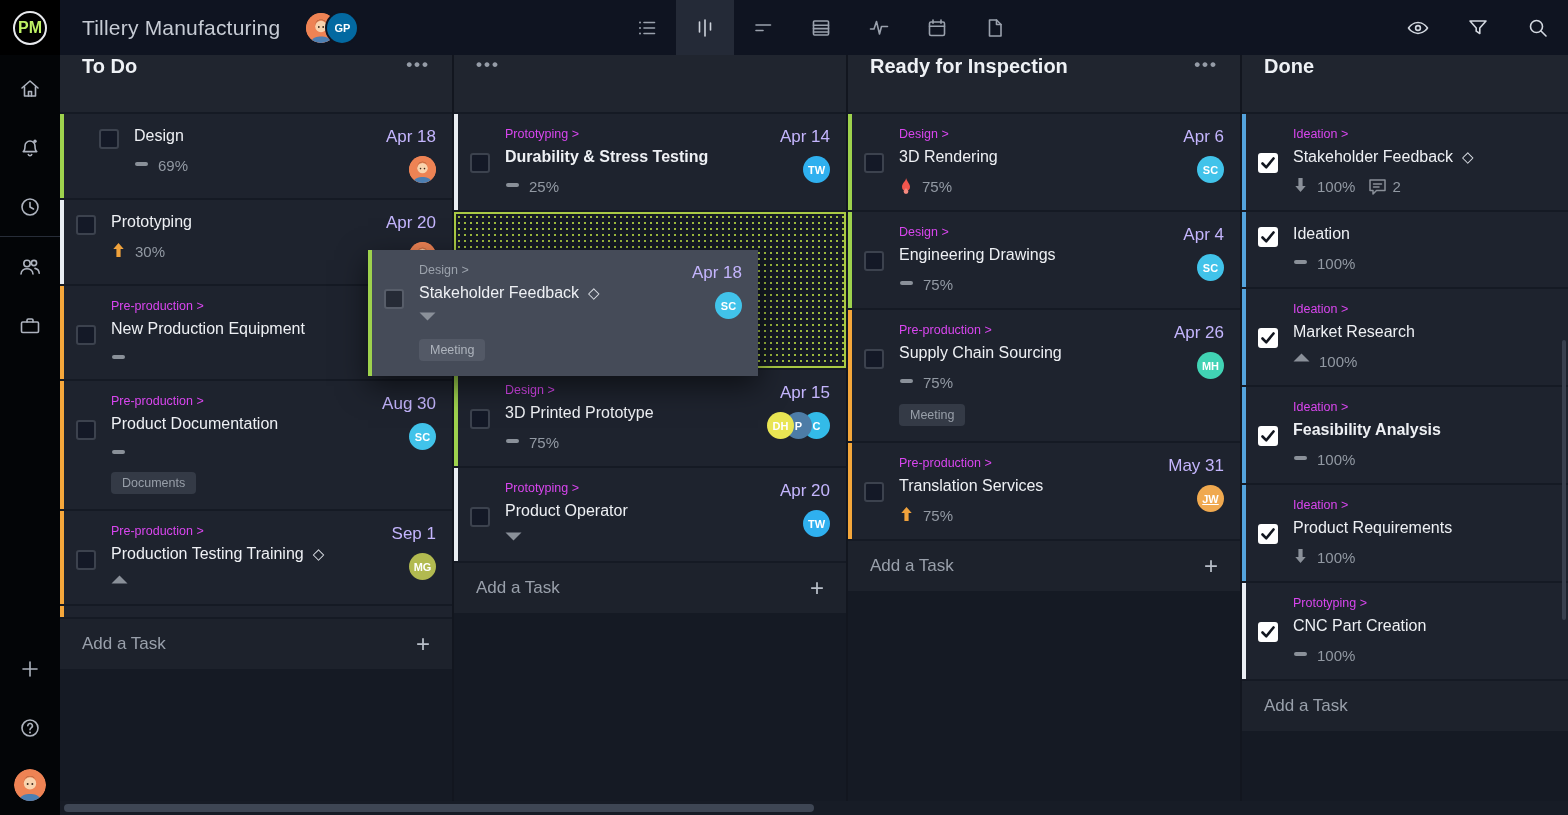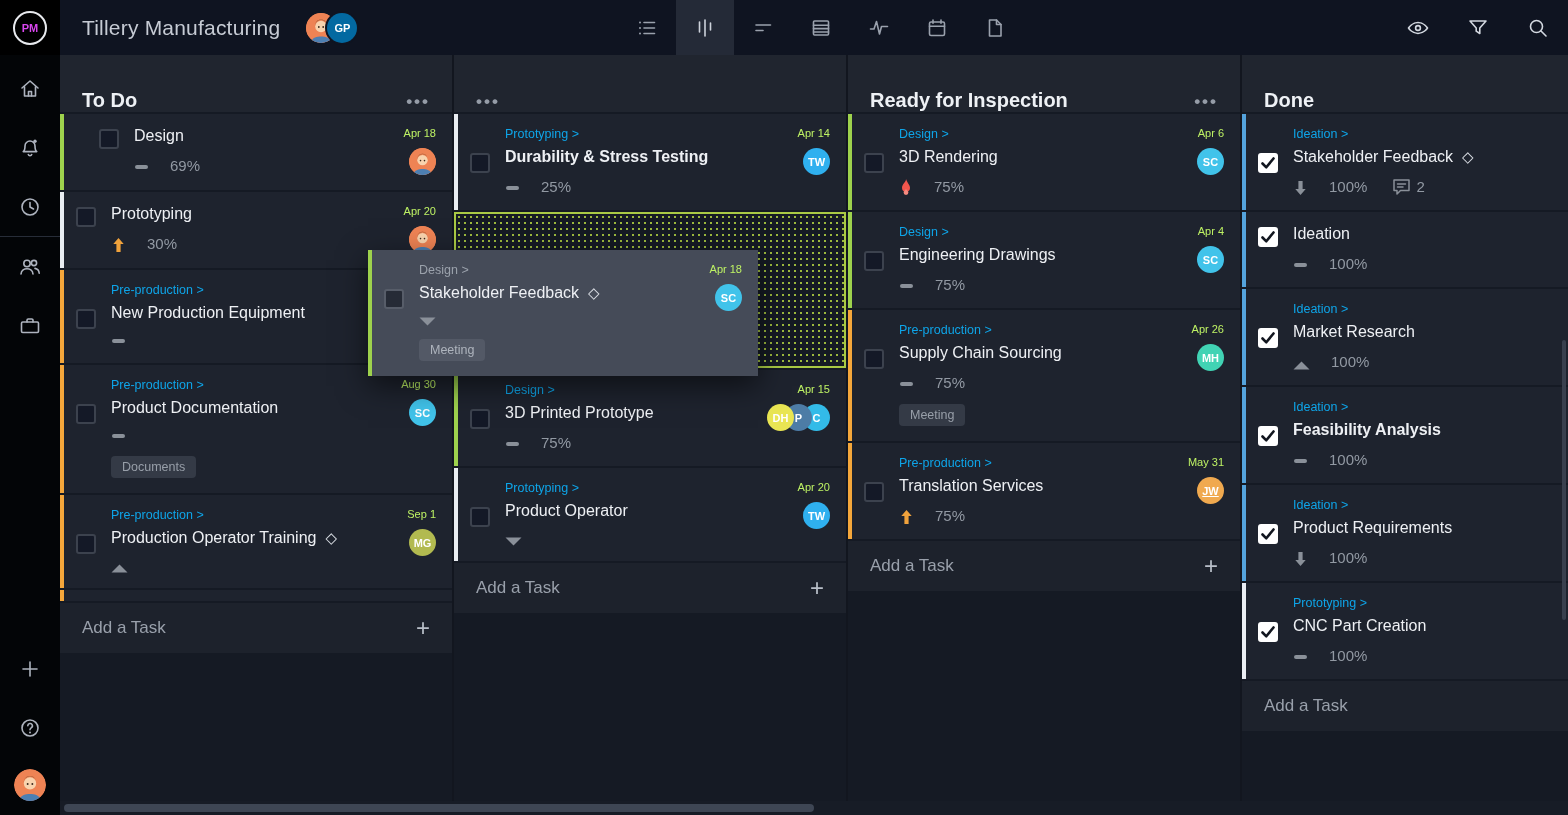--- a/index.html
+++ b/index.html
@@ -4,59 +4,59 @@
 <style>
   * { box-sizing: border-box; margin: 0; padding: 0; }
   html,body { width:1568px; height:815px; overflow:hidden; }
   body {
     font-family:"Liberation Sans", sans-serif;
     background:#12161f; color:#e9ecf1; position:relative;
   }
   
   .topbar { position:absolute; top:0; left:0; right:0; height:55px; background:#0f1421; display:flex; align-items:center; z-index:40; }
   .logo-box { width:60px; height:55px; background:#000; display:flex; align-items:center; justify-content:center; flex:none; }
-  .logo-circle { width:34px; height:34px; border:2px solid #e8eaee; border-radius:50%; display:flex; align-items:center; justify-content:center; font-size:11px; font-weight:bold; color:#d946ef; }
+  .logo-circle { width:34px; height:34px; border:2px solid #e8eaee; border-radius:50%; display:flex; align-items:center; justify-content:center; font-size:16px; font-weight:bold; color:#bef264; }
   .app-title { margin-left:22px; font-size:21px; color:#c6cbd4; letter-spacing:.2px; white-space:nowrap; }
   .topbar-avatars { display:flex; margin-left:26px; align-items:center; }
   .t-avatar { width:30px; height:30px; border-radius:50%; display:flex; align-items:center; justify-content:center; font-size:11px; font-weight:bold; color:#fff; overflow:hidden; flex:none; }
   .t-avatar + .t-avatar { margin-left:-9px; box-shadow:0 0 0 2px #0f1421; }
   .view-tabs { position:absolute; left:618px; top:0; height:55px; display:flex; }
   .view-tab { width:58px; height:55px; display:flex; align-items:center; justify-content:center; color:#9aa1ad; cursor:pointer; }
   .view-tab.active { background:#242a37; color:#ccd2db; }
   .topbar-right { position:absolute; right:18px; top:0; height:55px; display:flex; align-items:center; gap:36px; color:#d3d8e0; }
   .tb-icon { width:24px; height:24px; display:flex; align-items:center; justify-content:center; cursor:pointer; }
   
   .sidebar { position:absolute; left:0; top:55px; bottom:0; width:60px; background:#030507; display:flex; flex-direction:column; align-items:center; padding-top:4px; z-index:30; }
   .side-item { width:60px; height:59px; display:flex; align-items:center; justify-content:center; color:#aeb4bf; cursor:pointer; }
   .side-divider { width:60px; height:1px; background:#272d38; flex:none; }
   .side-spacer { flex:1; }
   .side-avatar { width:32px; height:32px; border-radius:50%; overflow:hidden; margin:12px 0 14px; flex:none; cursor:pointer; }
   
   .board { position:absolute; left:60px; top:55px; right:0; bottom:0; display:flex; overflow:hidden; background:#12161f; }
   .column { width:392px; flex:none; background:#151a24; margin-right:2px; display:flex; flex-direction:column; }
-  .col-header { height:57px; background:#20252f; display:flex; align-items:flex-end; padding:0 22px; margin-bottom:2px; flex:none;gap:44px; }
+  .col-header { height:57px; background:#20252f; display:flex; align-items:flex-start; padding:0 22px; margin-bottom:2px; flex:none;gap:44px; }
   .col-title { font-size:20px; font-weight:600; color:#eef1f5; flex:1; white-space:nowrap; }
   .col-menu { color:#959ca7; font-size:17px; letter-spacing:2px; cursor:pointer; font-weight:bold; }
   .card { background:#1e232e; border-left:4px solid transparent; padding:13px 16px 15px 12px; margin-bottom:2px; display:flex; align-items:flex-start; position:relative; cursor:pointer; }
   .card.sliver { height:11px; padding:0; overflow:hidden; }
   .checkbox { width:20px; height:20px; border:2px solid #3c424e; background:#141927; border-radius:3px; flex:none; margin-right:15px; margin-top:2px; display:flex; align-items:center; justify-content:center; cursor:pointer; }
   .card.has-crumb .checkbox { margin-top:26px; }
   .checkbox.checked { background:#fff; border-color:#fff; color:#12161f; }
   .card-main { flex:1; min-width:0; }
-  .crumb { font-size:12.5px; color:#0ea5e9; margin-bottom:7px; white-space:nowrap; }
+  .crumb { font-size:12.5px; color:#d946ef; margin-bottom:7px; white-space:nowrap; }
   .title-row { display:flex; align-items:center; gap:9px; }
   .card-title { font-size:16px; color:#eef0f4; white-space:nowrap; }
   .card-title.bold { font-weight:bold; }
   .diamond { color:#dfe3e9; font-size:15px; }
-  .meta-row { display:flex; align-items:flex-end; gap:21px; margin-top:12px; min-height:14px; }
+  .meta-row { display:flex; align-items:flex-start; gap:9px; margin-top:12px; min-height:14px; }
   .meta-pct { font-size:15px; color:#9299a3; }
   .comment-wrap { display:flex; align-items:center; gap:5px; margin-left:4px; color:#9299a3; font-size:15px; }
   .tag { display:inline-block; margin-top:13px; background:#343a46; color:#989fa9; font-size:12.5px; padding:4px 11px; border-radius:4px; }
   .card-right { margin-left:10px; display:flex; flex-direction:column; align-items:flex-end; flex:none; }
-  .card-date { font-size:11px; color:#bef264; margin-bottom:7px; white-space:nowrap;margin-left:40px; }
+  .card-date { font-size:17px; color:#c4b5fd; margin-bottom:7px; white-space:nowrap;margin-left:40px; }
   .avatars { display:flex; margin-top:2px; }
   .avatar { width:27px; height:27px; border-radius:50%; display:flex; align-items:center; justify-content:center; font-size:11px; font-weight:bold; color:#fff; overflow:hidden; flex:none; }
   .avatar + .avatar { margin-left:-9px; }
   .add-task { background:#1d222c; padding:15px 22px; display:flex; align-items:center; color:#99a0ab; font-size:17px; cursor:pointer; }
   .add-task .plus { margin-left:auto; font-size:24px; font-weight:300; color:#b9bfc9; line-height:14px; }
   .dropzone { margin-bottom:2px; height:156px; border:2px solid #a9c944; background-color:#151a24;
     background-image:radial-gradient(#9cb93e 1.2px, transparent 1.4px); background-size:6px 6px; }
   
   .drag-card { position:absolute; left:368px; top:250px; width:390px; z-index:50;
     box-shadow:0 10px 28px rgba(0,0,0,.55); }
@@ -367,21 +367,21 @@
           <div class="avatars">
             <div class="avatar" style="background: rgb(65, 195, 234); z-index: 1;">SC</div>
           </div>
         </div>
       </div>
       <div class="card has-crumb" style="border-left-color: rgb(245, 167, 59);">
         <div class="checkbox"></div>
         <div class="card-main">
           <div class="crumb">Pre-production &gt;</div>
           <div class="title-row">
-            <span class="card-title">Production Operator Training</span>
+            <span class="card-title">Production Testing Training</span>
             <span class="diamond">◇</span>
           </div>
           <div class="meta-row">
             <span>
               <svg width="17" height="9" viewBox="0 0 17 9">
                 <polygon points="0.5,8.5 16.5,8.5 8.5,0.5" fill="#8a9099"></polygon>
               </svg>
             </span>
           </div>
         </div>

